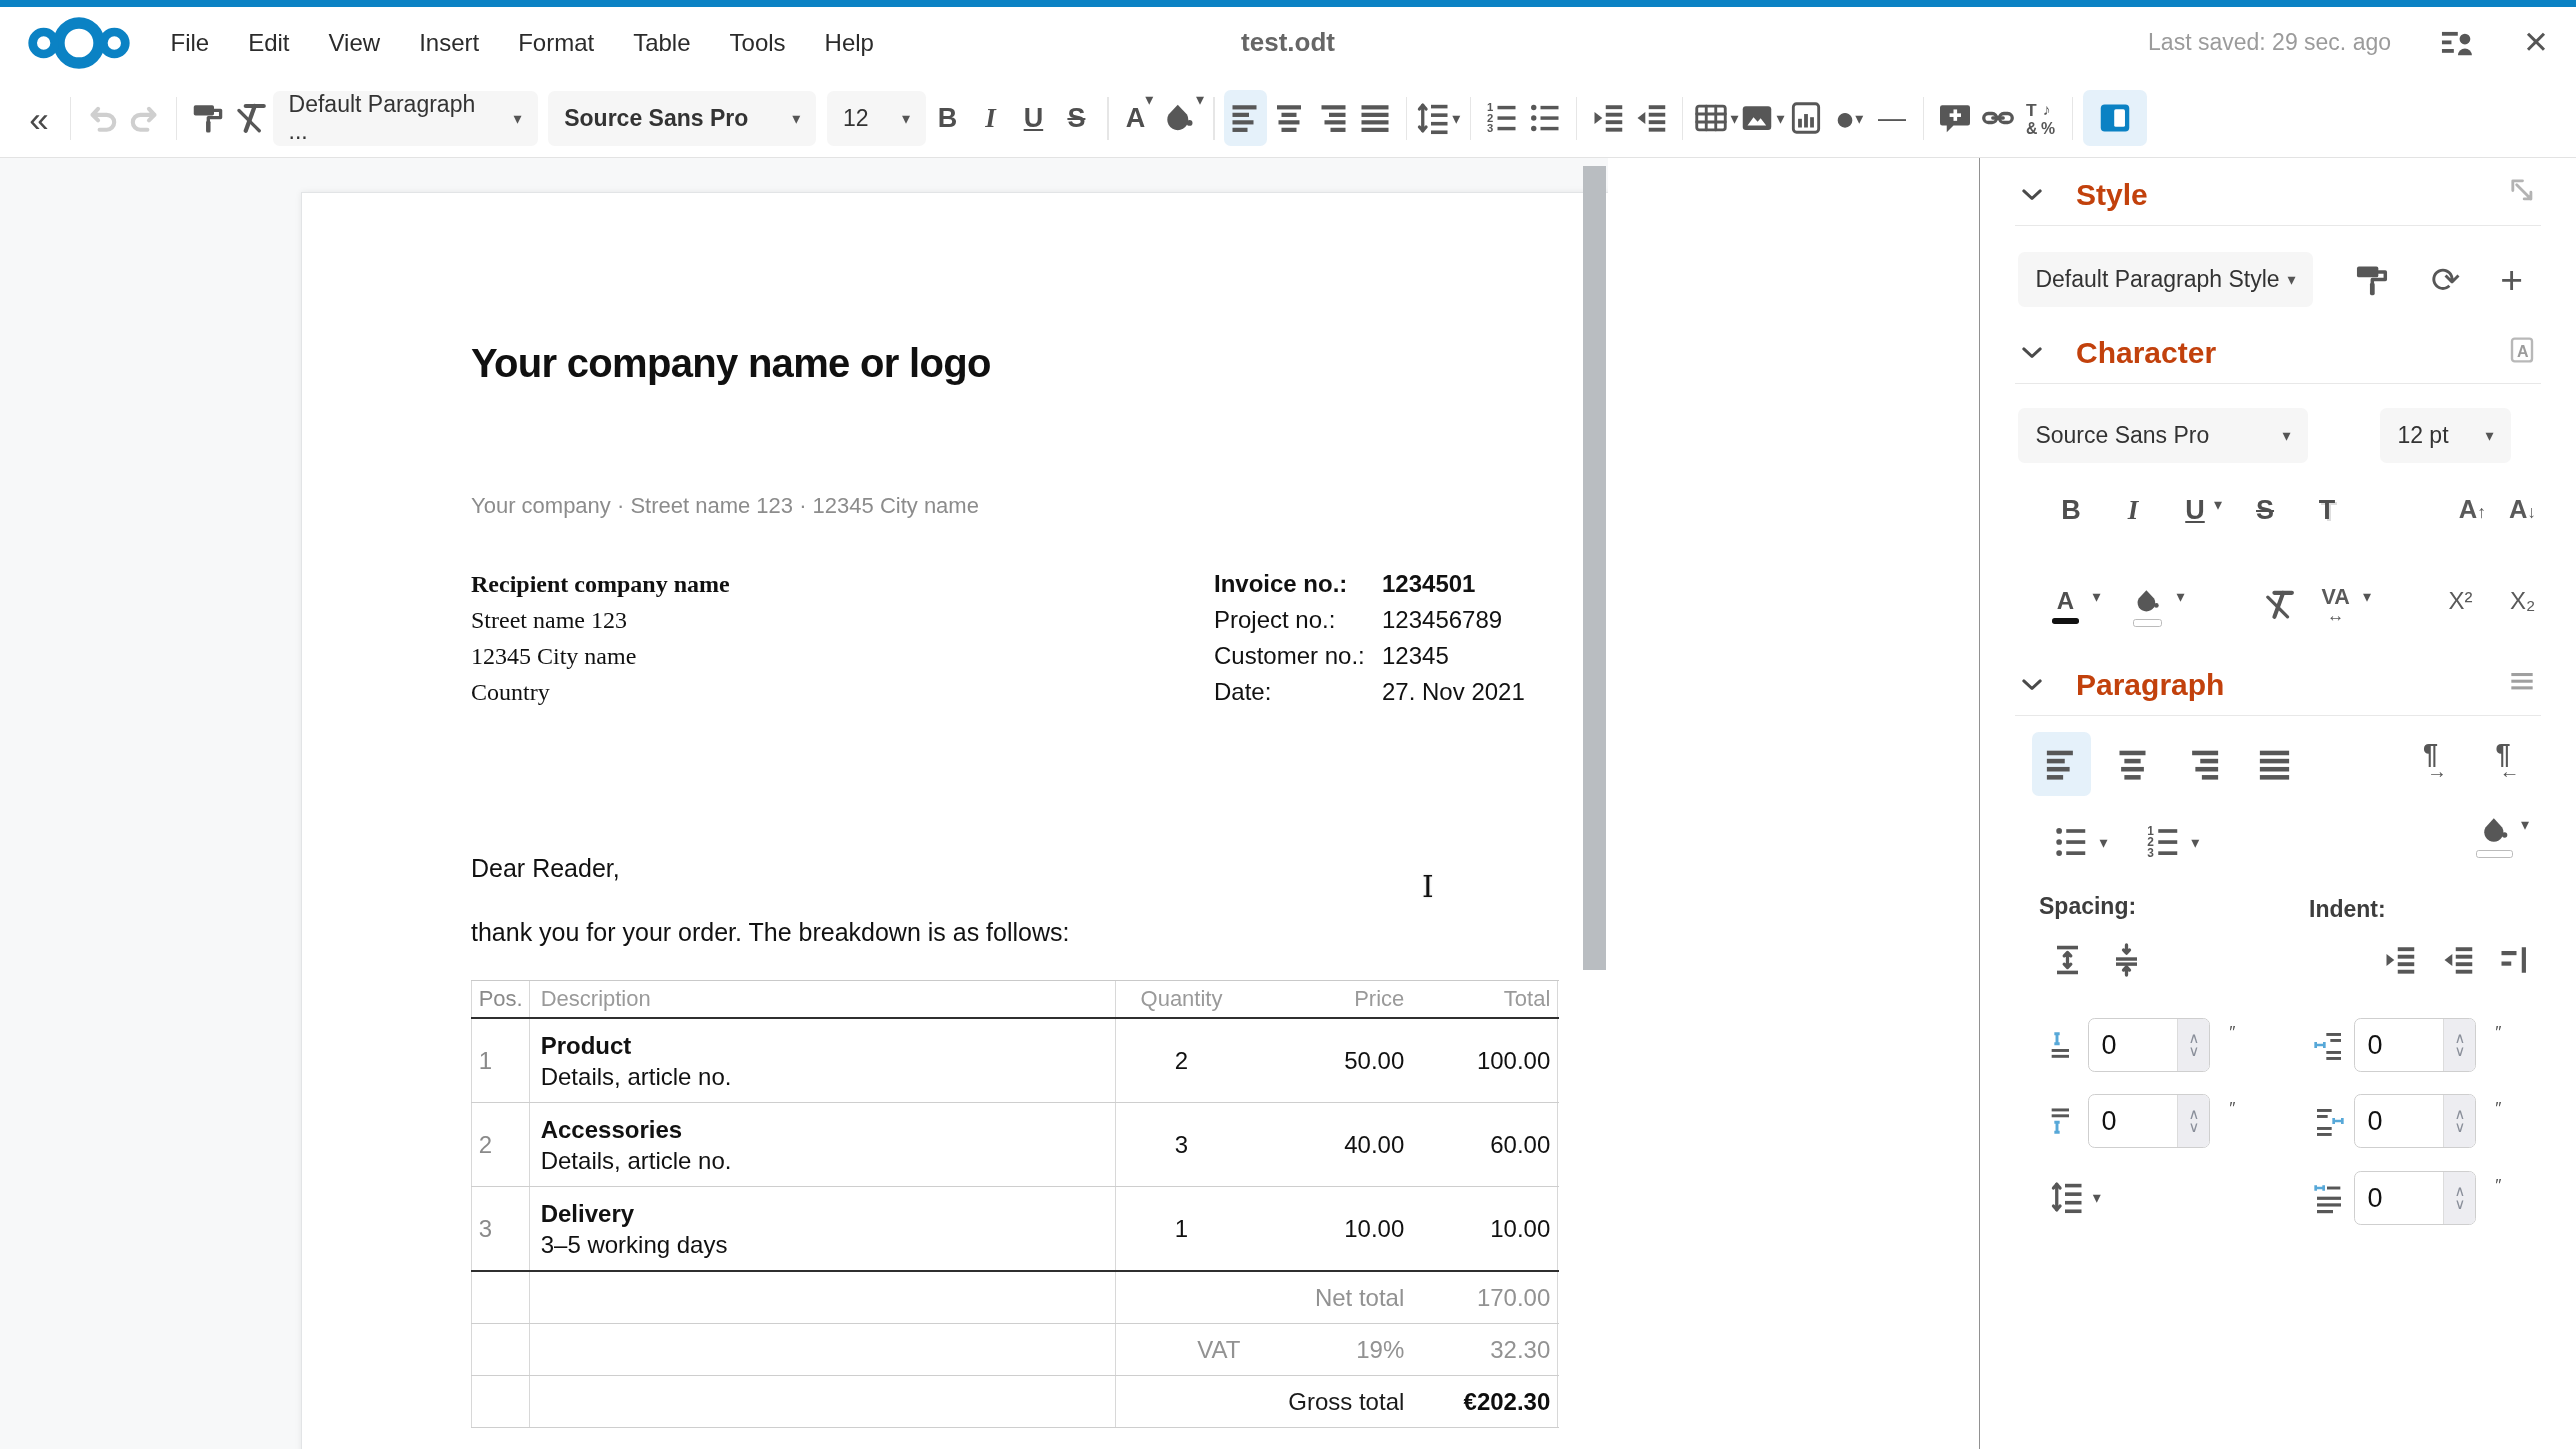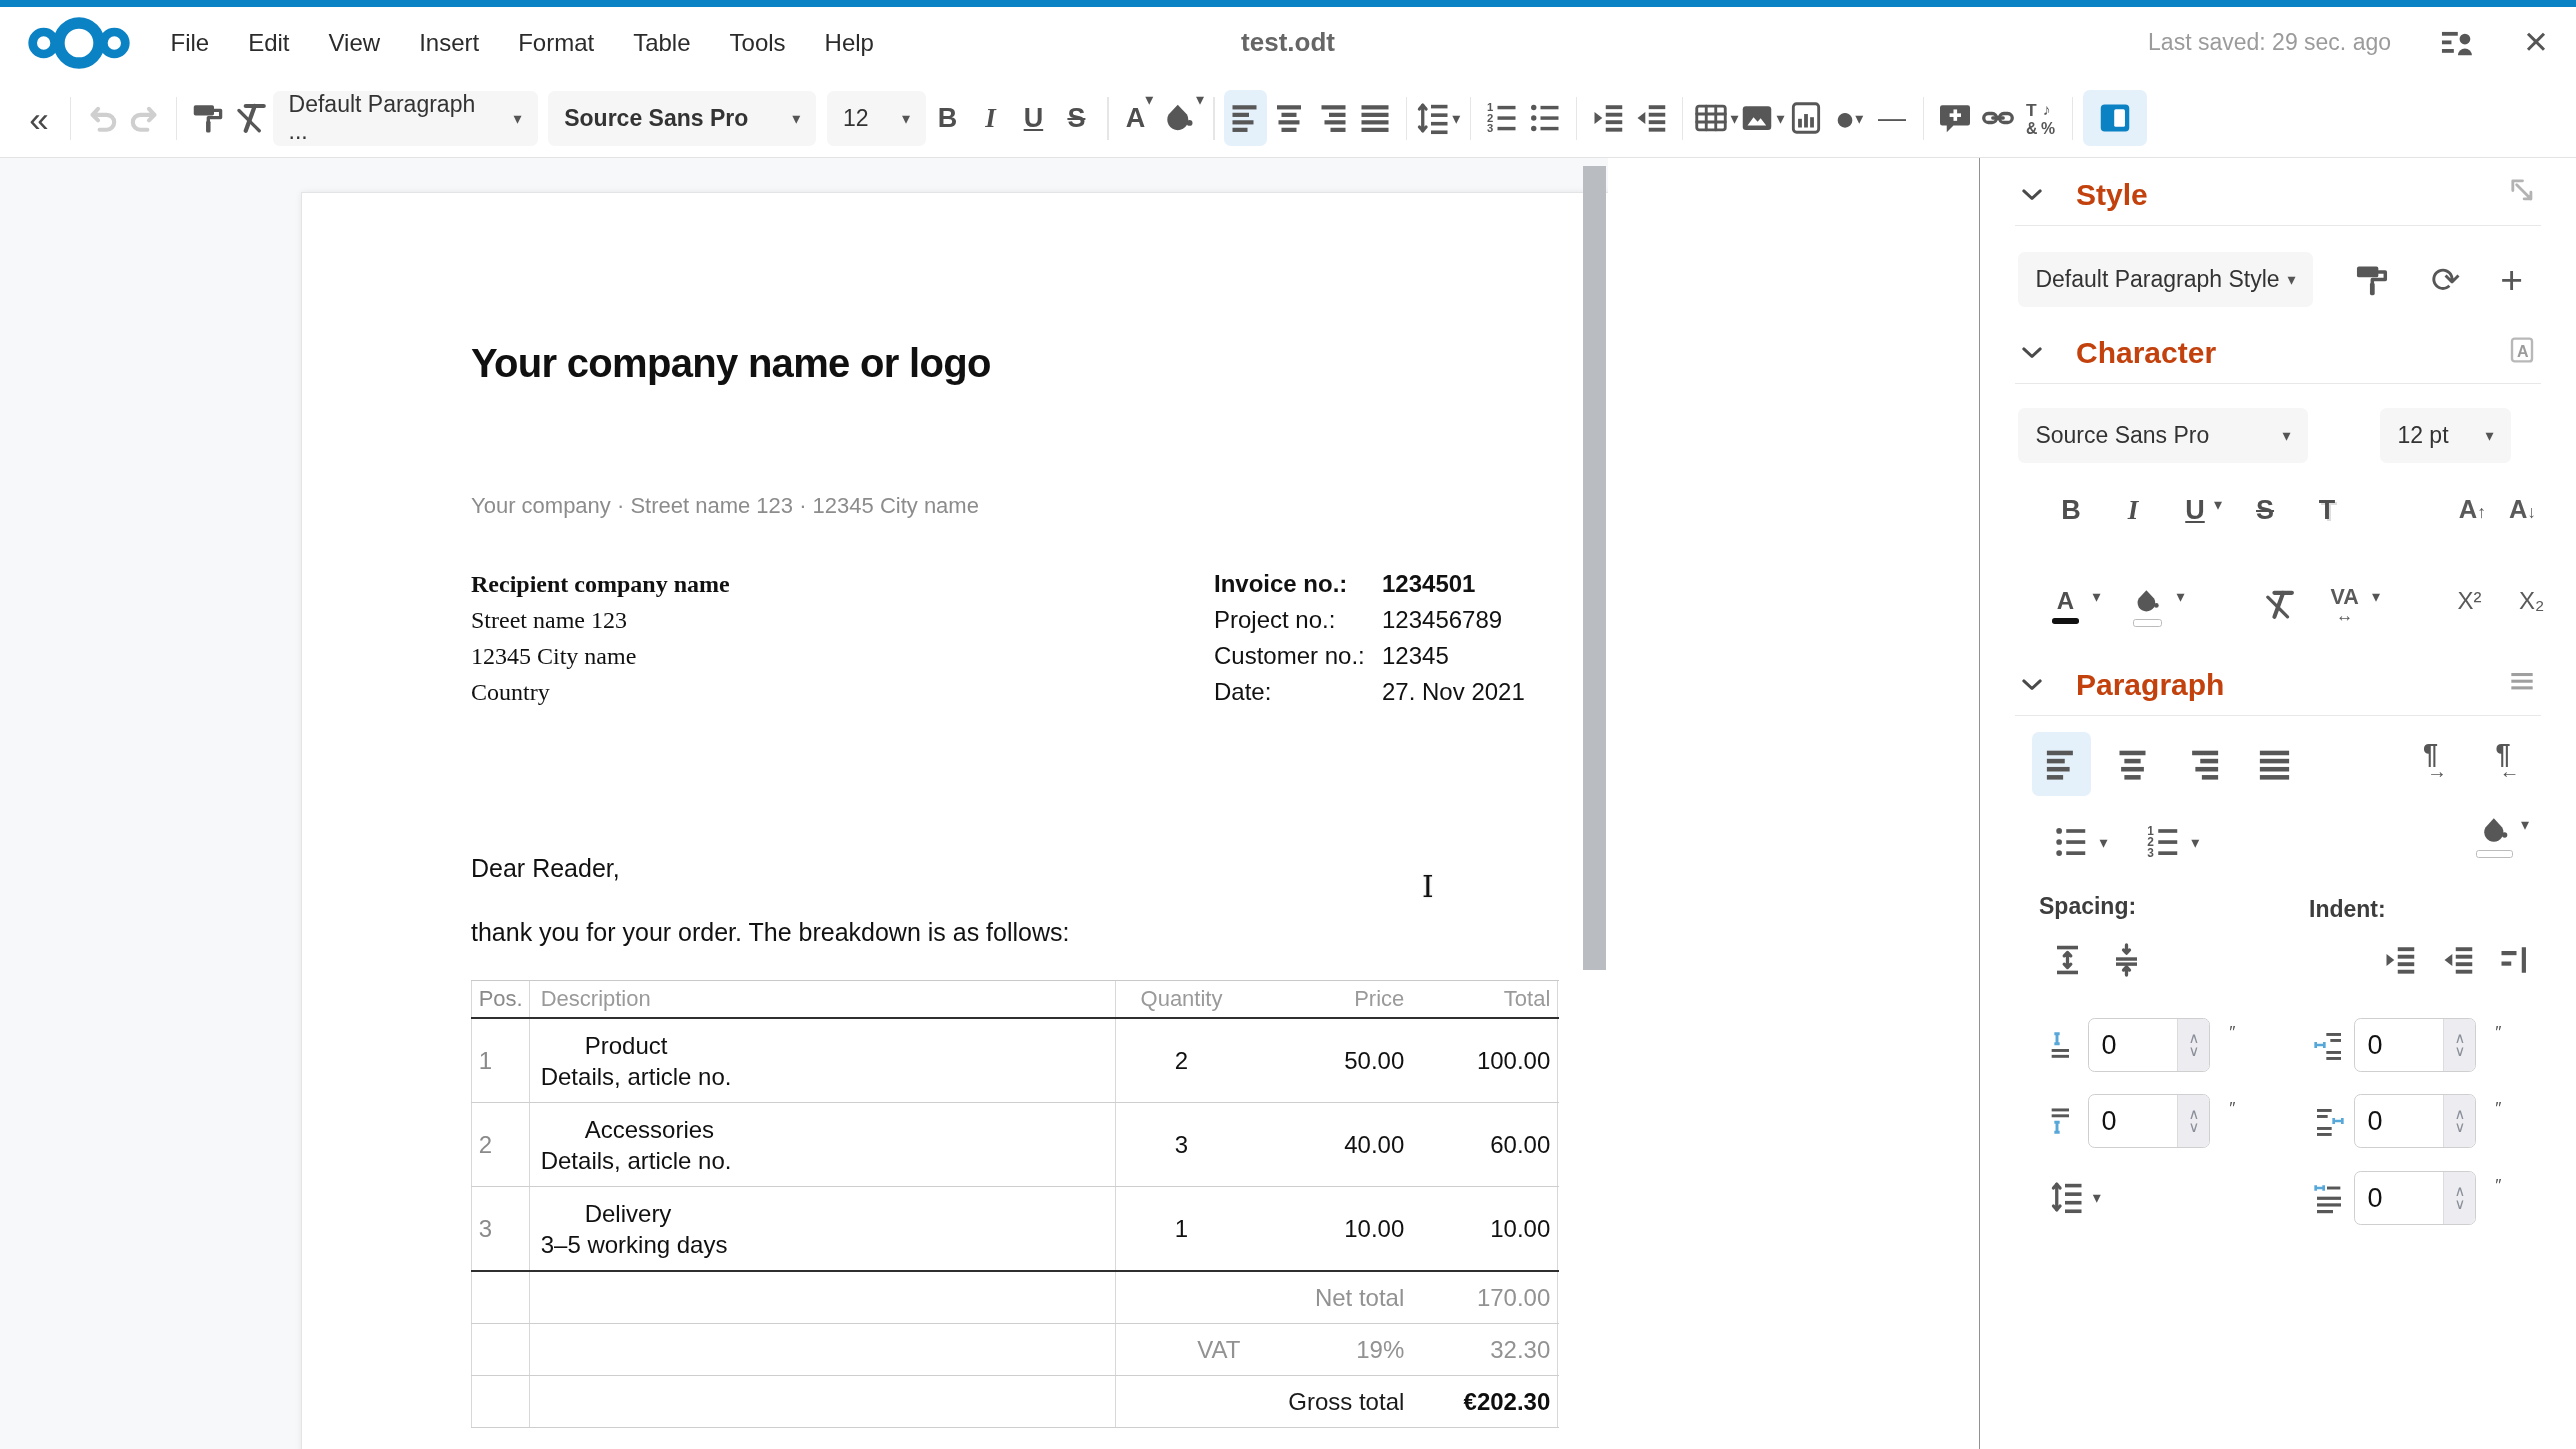--- a/index.html
+++ b/index.html
@@ -55,21 +55,21 @@
   .tr{display:grid;grid-template-columns:59px 586px 131px 164px 147px;align-items:center;}
   .td{height:100%;display:flex;align-items:center;box-sizing:border-box;}
   .c-pos{border-left:0.7px solid #d8d8d8;border-right:0.7px solid #d8d8d8;padding-left:6.7px;color:#8a8a8a;}
   .c-desc{border-right:0.7px solid #d8d8d8;padding-left:10.7px;}
   .c-num{justify-content:flex-end;padding-right:6.7px;}
   .c-qty{justify-content:center;}
   .c-last{border-right:0.7px solid #d8d8d8;}
   .tr.head{height:36px;color:#9a9a9a;font-size:22px;border-bottom:2.7px solid #2f2f2f;}
   .tr.body{height:83px;border-bottom:0.7px solid #cecece;}
   .tr.body:nth-of-type(4){border-bottom:2.7px solid #2f2f2f;}
-  .desc-in .t{font-weight:normal;line-height:31px;margin-left:44px;}
+  .desc-in .t{font-weight:bold;line-height:31px;}
   .desc-in .d{line-height:31px;}
   .tr.sum{height:51px;border-bottom:0.7px solid #cecece;color:#929292;}
   .tr.sum.gross{color:#1a1a1a;}
   .tr.sum.gross .val{font-weight:bold;color:#0e0e0e;}
   
   .sb-thumb{position:absolute;right:2px;top:8px;width:23px;height:804px;background:#b9bdc1;}
   .ibeam{position:absolute;left:1422px;top:712px;font-family:"DejaVu Serif",serif;font-size:29.5px;color:#111;
          text-shadow:0 0 2px rgba(0,0,0,.25);}
   
   .sidebar{position:absolute;right:0;top:158px;width:597px;bottom:0;background:#fff;
@@ -653,21 +653,21 @@
       <span class="stackic" style="margin-left:17.4px">
           <svg class="ic" width="32" height="29.5" viewBox="0 0 24 22">
             <use href="#bucket"></use>
           </svg>
           <span class="colorbar" style="background:#fff;border:1.3px solid #bbb"></span>
         </span>
       <span class="caret">▾</span>
       <svg class="ic" style="margin-left:64px" width="35" height="35" viewBox="0 0 24 24">
           <use href="#clrfmt"></use>
         </svg>
-      <span class="va-ic" style="margin-left:20px">
+      <span class="va-ic" style="margin-left:11px">
           <span class="va">VA</span>
           <span class="ar">↔</span>
         </span>
       <span class="caret">▾</span>
       <span class="supsub" style="margin-left:64px">X²</span>
       <span class="supsub" style="margin-left:24px">X₂</span>
     </div>
 
     <div class="sb-abs sec-head" style="left:38px;top:510px">
       <svg class="ic" width="28" height="28" viewBox="0 0 24 24">

